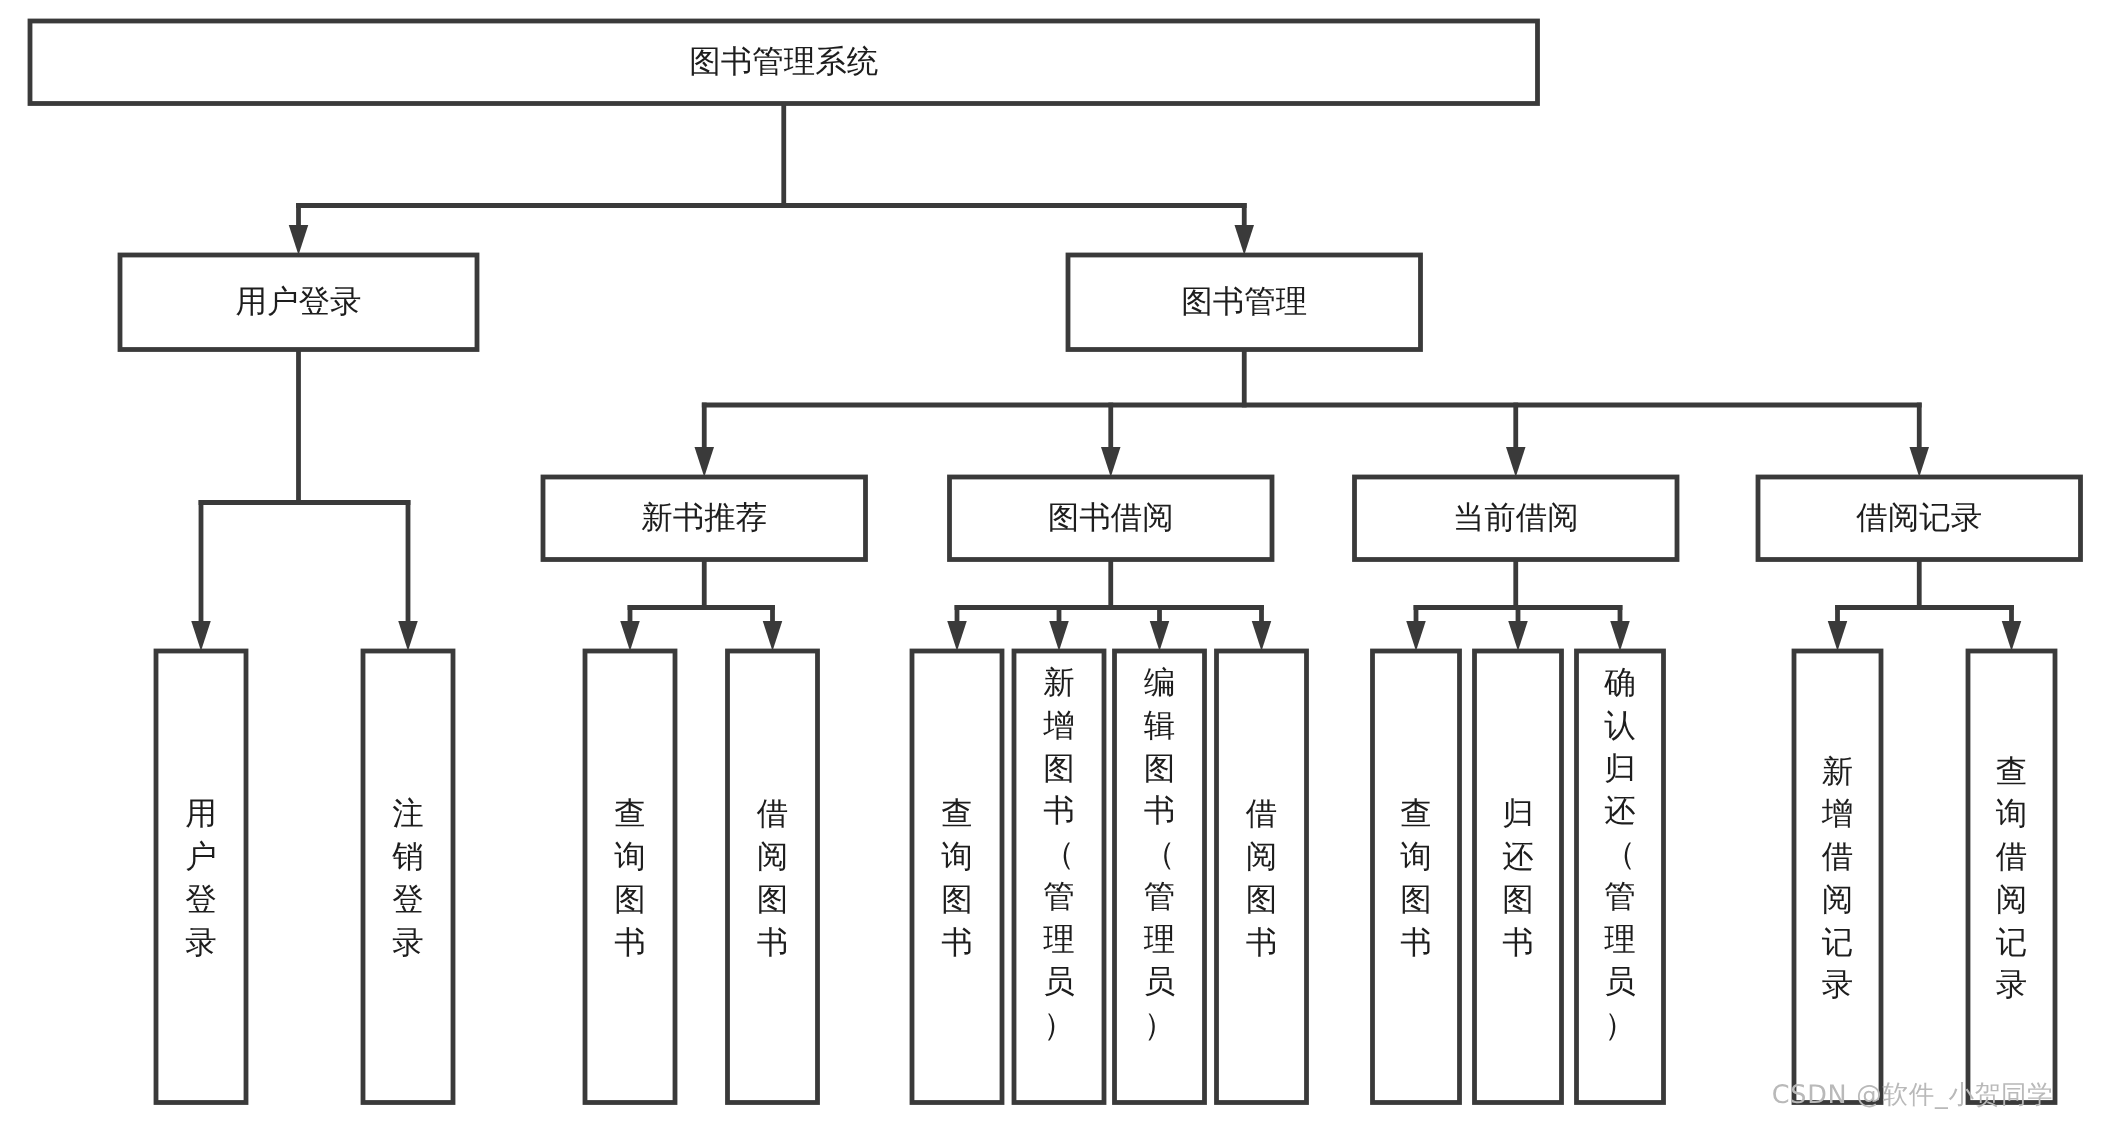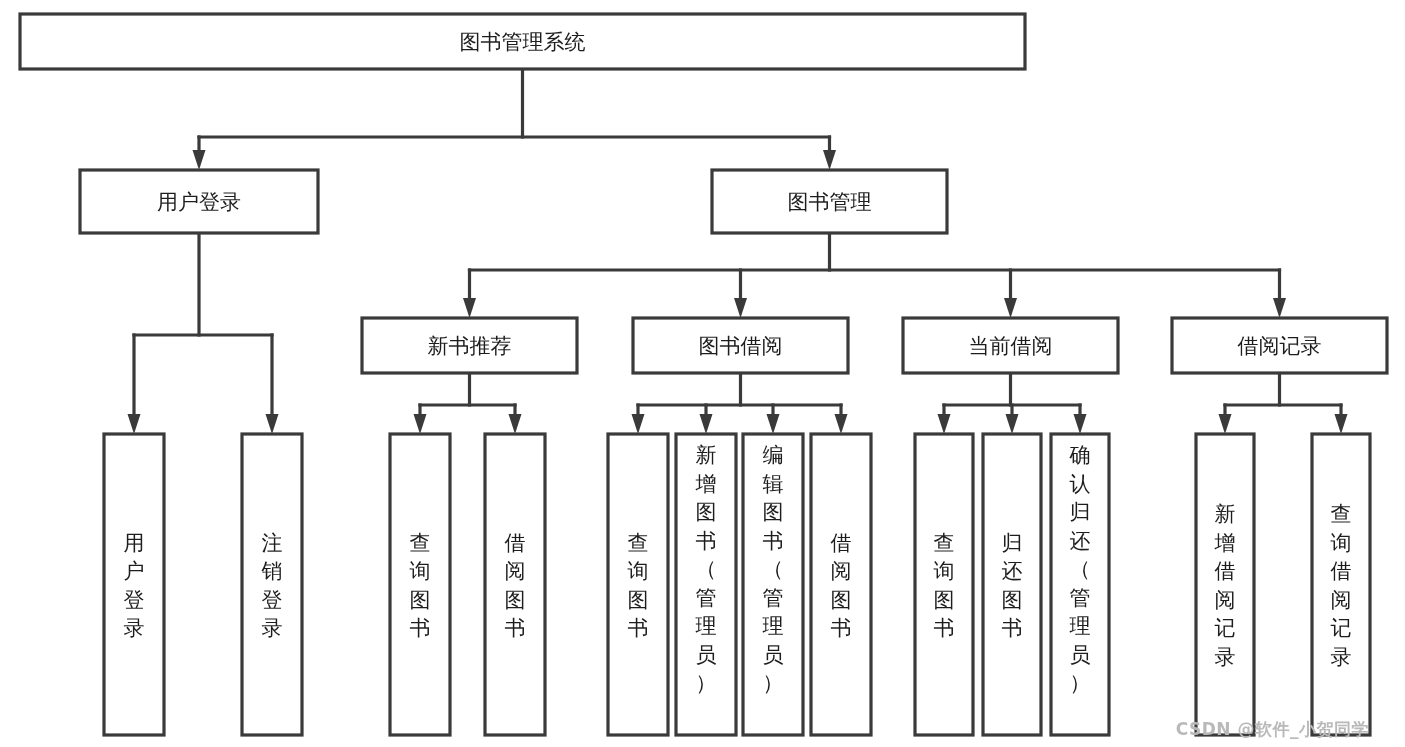--- a/index.html
+++ b/index.html
@@ -58,21 +58,20 @@
   .watermark-text {
     position: absolute;
     right: 14px;
     bottom: 6px;
     font-family: "DejaVu Sans", "Liberation Sans", sans-serif;
     font-size: 17px;
     color: #b9b9b9;
     white-space: nowrap;
     letter-spacing: 0.5px;
     user-select: none;
-    font-weight: bold;
   }
 </style>
 </head>
 <body>
 
 <div id="diagram-root">
   <svg id="tree-svg" viewBox="0 0 1405 747" xmlns="http://www.w3.org/2000/svg">
     <g id="edges-layer">
         <g>
           <path d="M 522.5 69 L 522.5 137" class="connector"></path>

